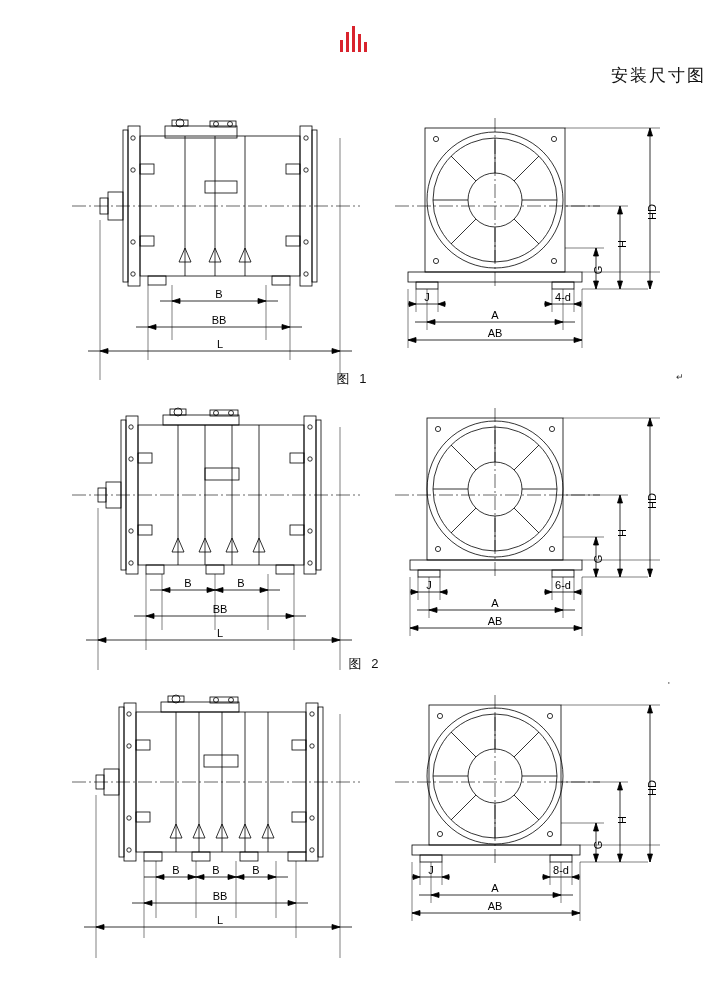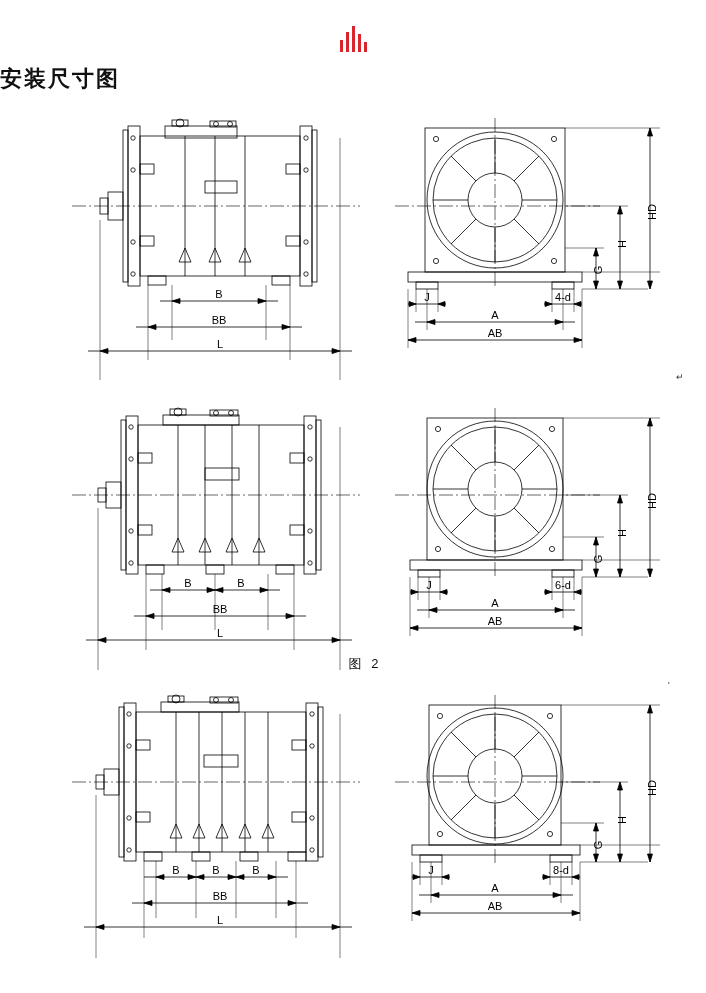--- a/index.html
+++ b/index.html
@@ -39,23 +39,23 @@
   .logo-mark i.b1 { height: 12px; }
   .logo-mark i.b2 { height: 20px; }
   .logo-mark i.b3 { height: 26px; }
   .logo-mark i.b4 { height: 18px; }
   .logo-mark i.b5 { height: 10px; }
 
   .page-title {
     position: absolute;
     left: 0; right: 0;
     top: 64px;
-    text-align: left;
-    font-size: 22px;
-    font-weight: bold;
+    text-align: right;
+    font-size: 17px;
+    font-weight: normal;
     letter-spacing: 2px;
   }
 
   
   .figure {
     position: absolute;
     left: 0;
     width: 706px;
   }
   .fig1 { top: 108px; height: 300px; }
@@ -249,20 +249,21 @@
         <text x="220" y="240">L</text>
         <text x="427" y="193">J</text>
         <text x="563" y="193">4-d</text>
         <text x="495" y="211">A</text>
         <text x="495" y="229">AB</text>
         <text x="656" y="104" transform="rotate(-90 656 104)">HD</text>
         <text x="626" y="136" transform="rotate(-90 626 136)">H</text>
         <text x="602" y="162" transform="rotate(-90 602 162)">G</text>
       </g>
     </svg>
+    <div class="fig-caption">图  1</div>
   </div>
 
   <div class="figure fig2">
     <svg width="706" height="300" viewBox="0 0 706 300">
       <g fill="none" stroke="#000" stroke-width="0.8">
 
         <line x1="72" y1="95" x2="360" y2="95" stroke-dasharray="14,3,2,3" stroke-width="0.6"></line>
         <rect x="138" y="25" width="166" height="140"></rect>
         <rect x="126" y="16" width="12" height="158"></rect>
         <rect x="304" y="16" width="12" height="158"></rect>

